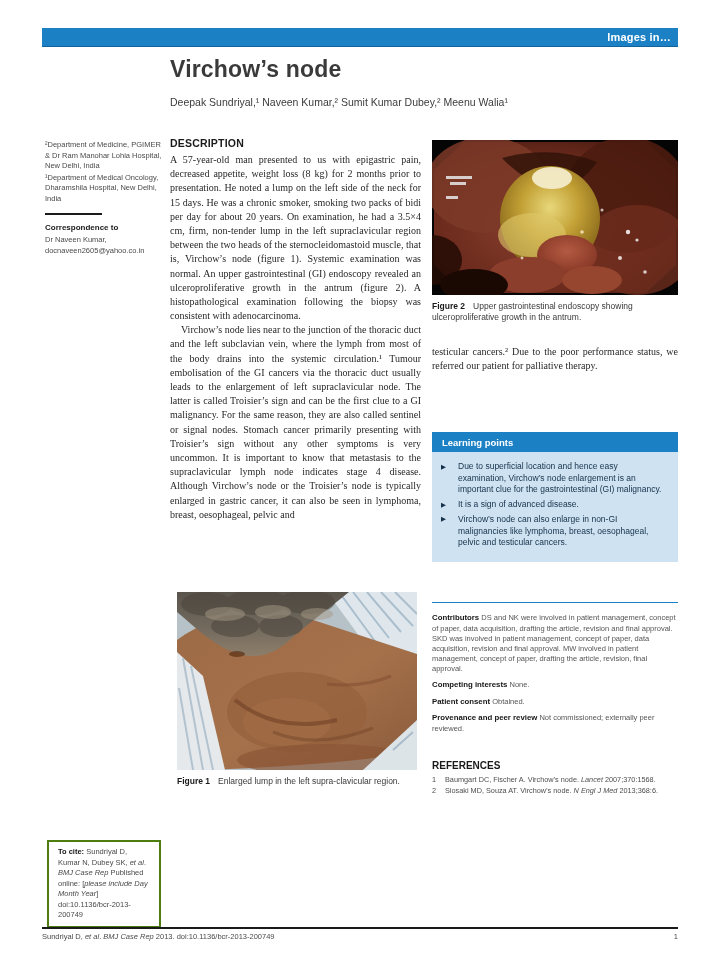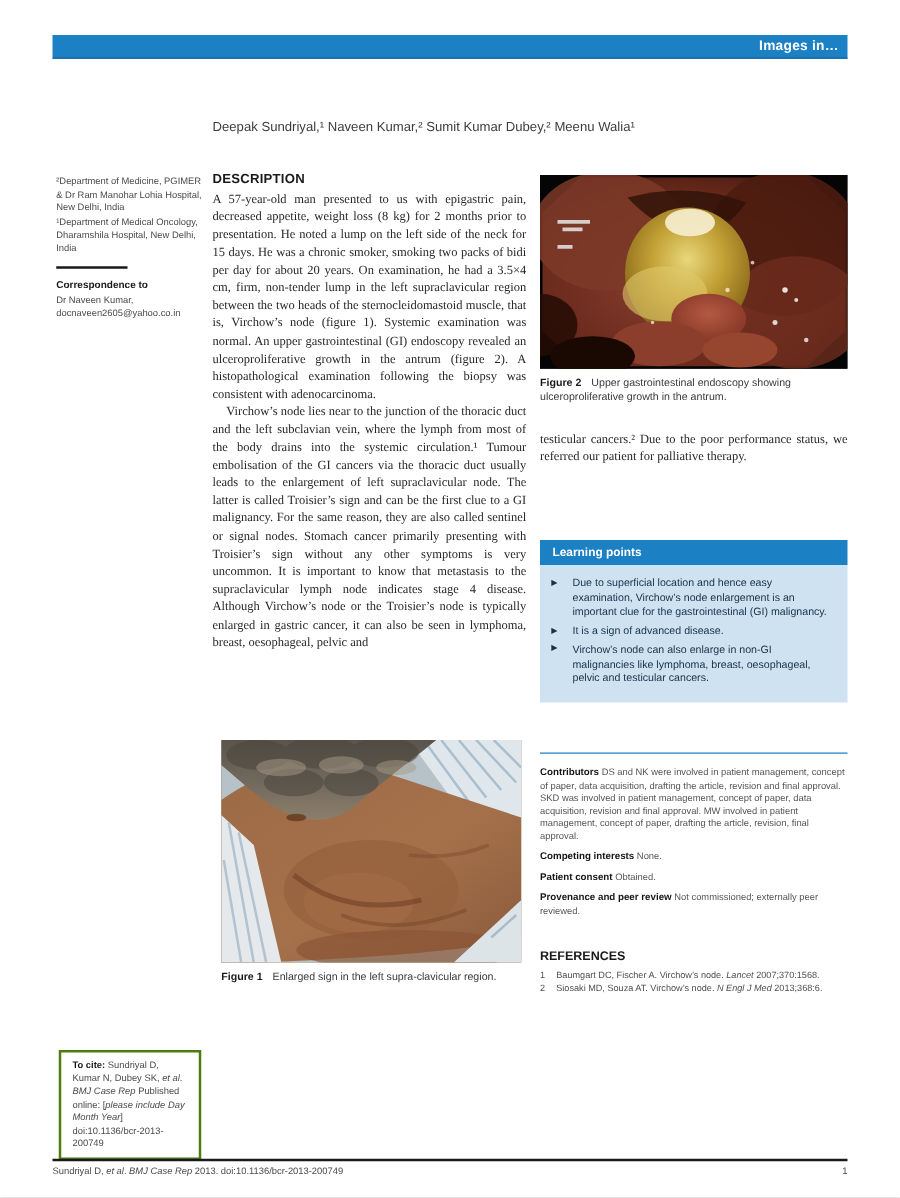--- a/index.html
+++ b/index.html
@@ -77,20 +77,21 @@
 </style>
 </head>
 <body>
 
 <div class="page">
 
   <div class="series-bar">
     <span>Images in…</span>
   </div>
 
+  <div class="title">Virchow’s node</div>
   <div class="authors">Deepak Sundriyal,¹ Naveen Kumar,² Sumit Kumar Dubey,² Meenu Walia¹</div>
 
   <div class="sidecol">
     <div class="affil">²Department of Medicine, PGIMER &amp; Dr Ram Manohar Lohia Hospital, New Delhi, India</div>
     <div class="affil">¹Department of Medical Oncology, Dharamshila Hospital, New Delhi, India</div>
     <div class="side-rule"></div>
     <div class="corr-label">Correspondence to</div>
     <div>Dr Naveen Kumar,</div>
     <div>docnaveen2605@yahoo.co.in</div>
   </div>
@@ -257,21 +258,21 @@
         <line x1="6" y1="66" x2="26" y2="178"></line>
           <line x1="14" y1="74" x2="36" y2="178"></line>
           <line x1="2" y1="96" x2="16" y2="178"></line>
       </g>
 
       <polygon points="240,128 240,178 186,178" fill="#dde4e8"></polygon>
       <line x1="216" y1="158" x2="236" y2="140" stroke="#a9bccb" stroke-width="2"></line>
     </svg>
   </div>
   <div class="fig-caption fig1-caption">
-    <b>Figure 1</b><span>Enlarged sign in the left supra-clavicular region.</span>
+    <b>Figure 1</b><span>Enlarged lump in the left supra-clavicular region.</span>
   </div>
 
   <div class="tocite">
     <b>To cite:</b><span> Sundriyal D, Kumar N, Dubey SK, </span><i>et al</i><span>. </span><i>BMJ Case Rep</i><span> Published online: [</span><i>please include Day Month Year</i><span>] doi:10.1136/bcr-2013-200749</span>
   </div>
 
   <div class="footer-rule"></div>
   <div class="footer">
     <span><span>Sundriyal D, </span><i>et al</i><span>. </span><i>BMJ Case Rep</i><span> 2013. doi:10.1136/bcr-2013-200749</span></span>
     <span>1</span>

